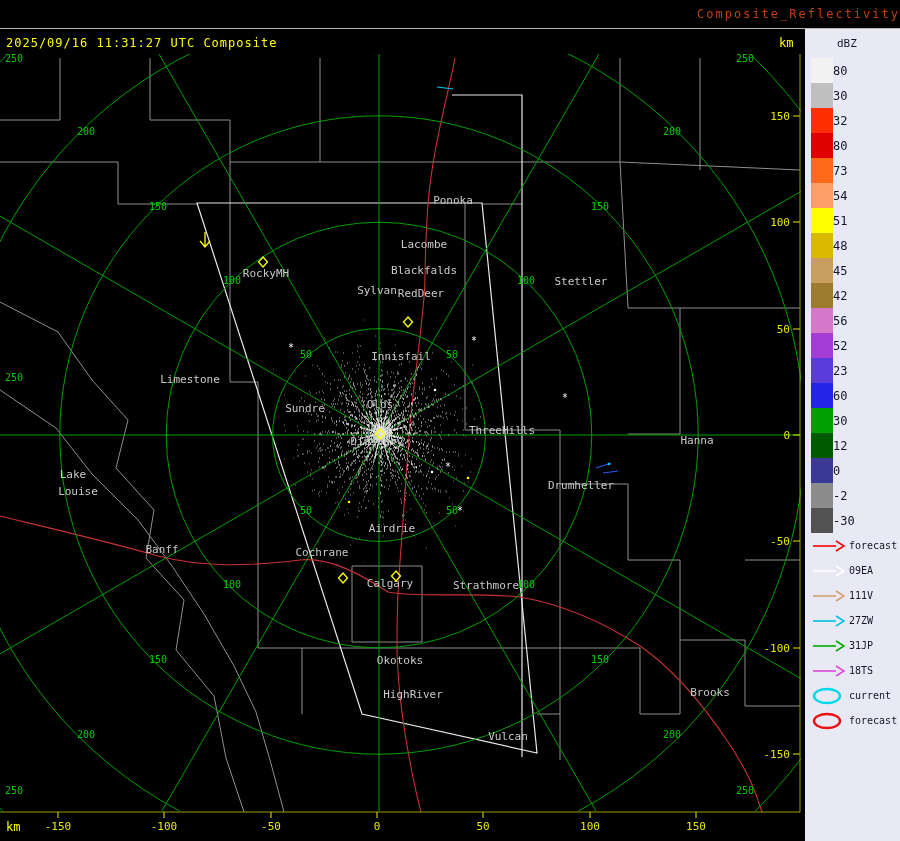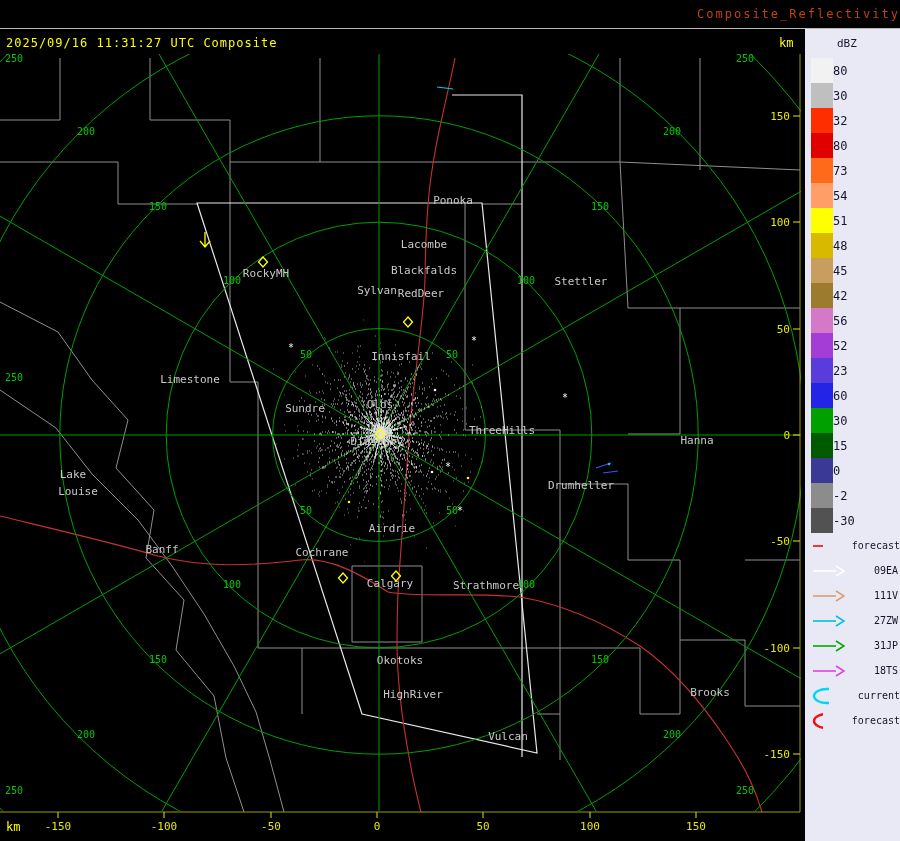--- a/index.html
+++ b/index.html
@@ -11,21 +11,21 @@
   #radar-svg{display:block;}
   #radar-svg text{font-family:"DejaVu Sans Mono","Liberation Mono",monospace;}
   .ts{fill:#ffff00;font-size:12px;letter-spacing:1px;}
   .axis-unit{fill:#ffff00;font-size:12px;}
   .sidebar{width:95px;height:812px;background:#e9e9f5;box-sizing:border-box;
     padding:6px 0 0 6px;color:#14142a;}
   .cb-title{font-size:11px;margin:2px 0 8px 26px;}
   .cb-row{display:flex;align-items:center;height:25px;}
   .cb-swatch{width:22px;height:25px;flex:none;}
   .cb-label{font-size:12px;margin-left:0;}
-  .lg-row{display:flex;align-items:center;height:25px;gap:25px;}
+  .lg-row{display:flex;align-items:center;height:25px;}
   .lg-label{font-size:10px;margin-left:4px;}
 </style>
 </head>
 <body>
 
 <div class="titlebar">
   <span>Composite_Reflectivity</span>
 </div>
 
 <div class="main">
@@ -287,21 +287,21 @@
         <div class="cb-row">
           <div class="cb-swatch" style="background: rgb(36, 36, 230);"></div>
           <div class="cb-label">60</div>
         </div>
         <div class="cb-row">
           <div class="cb-swatch" style="background: rgb(0, 160, 0);"></div>
           <div class="cb-label">30</div>
         </div>
         <div class="cb-row">
           <div class="cb-swatch" style="background: rgb(0, 90, 0);"></div>
-          <div class="cb-label">15</div>
+          <div class="cb-label">12</div>
         </div>
         <div class="cb-row">
           <div class="cb-swatch" style="background: rgb(58, 58, 150);"></div>
           <div class="cb-label">0</div>
         </div>
         <div class="cb-row">
           <div class="cb-swatch" style="background: rgb(140, 140, 140);"></div>
           <div class="cb-label">-2</div>
         </div>
         <div class="cb-row">

